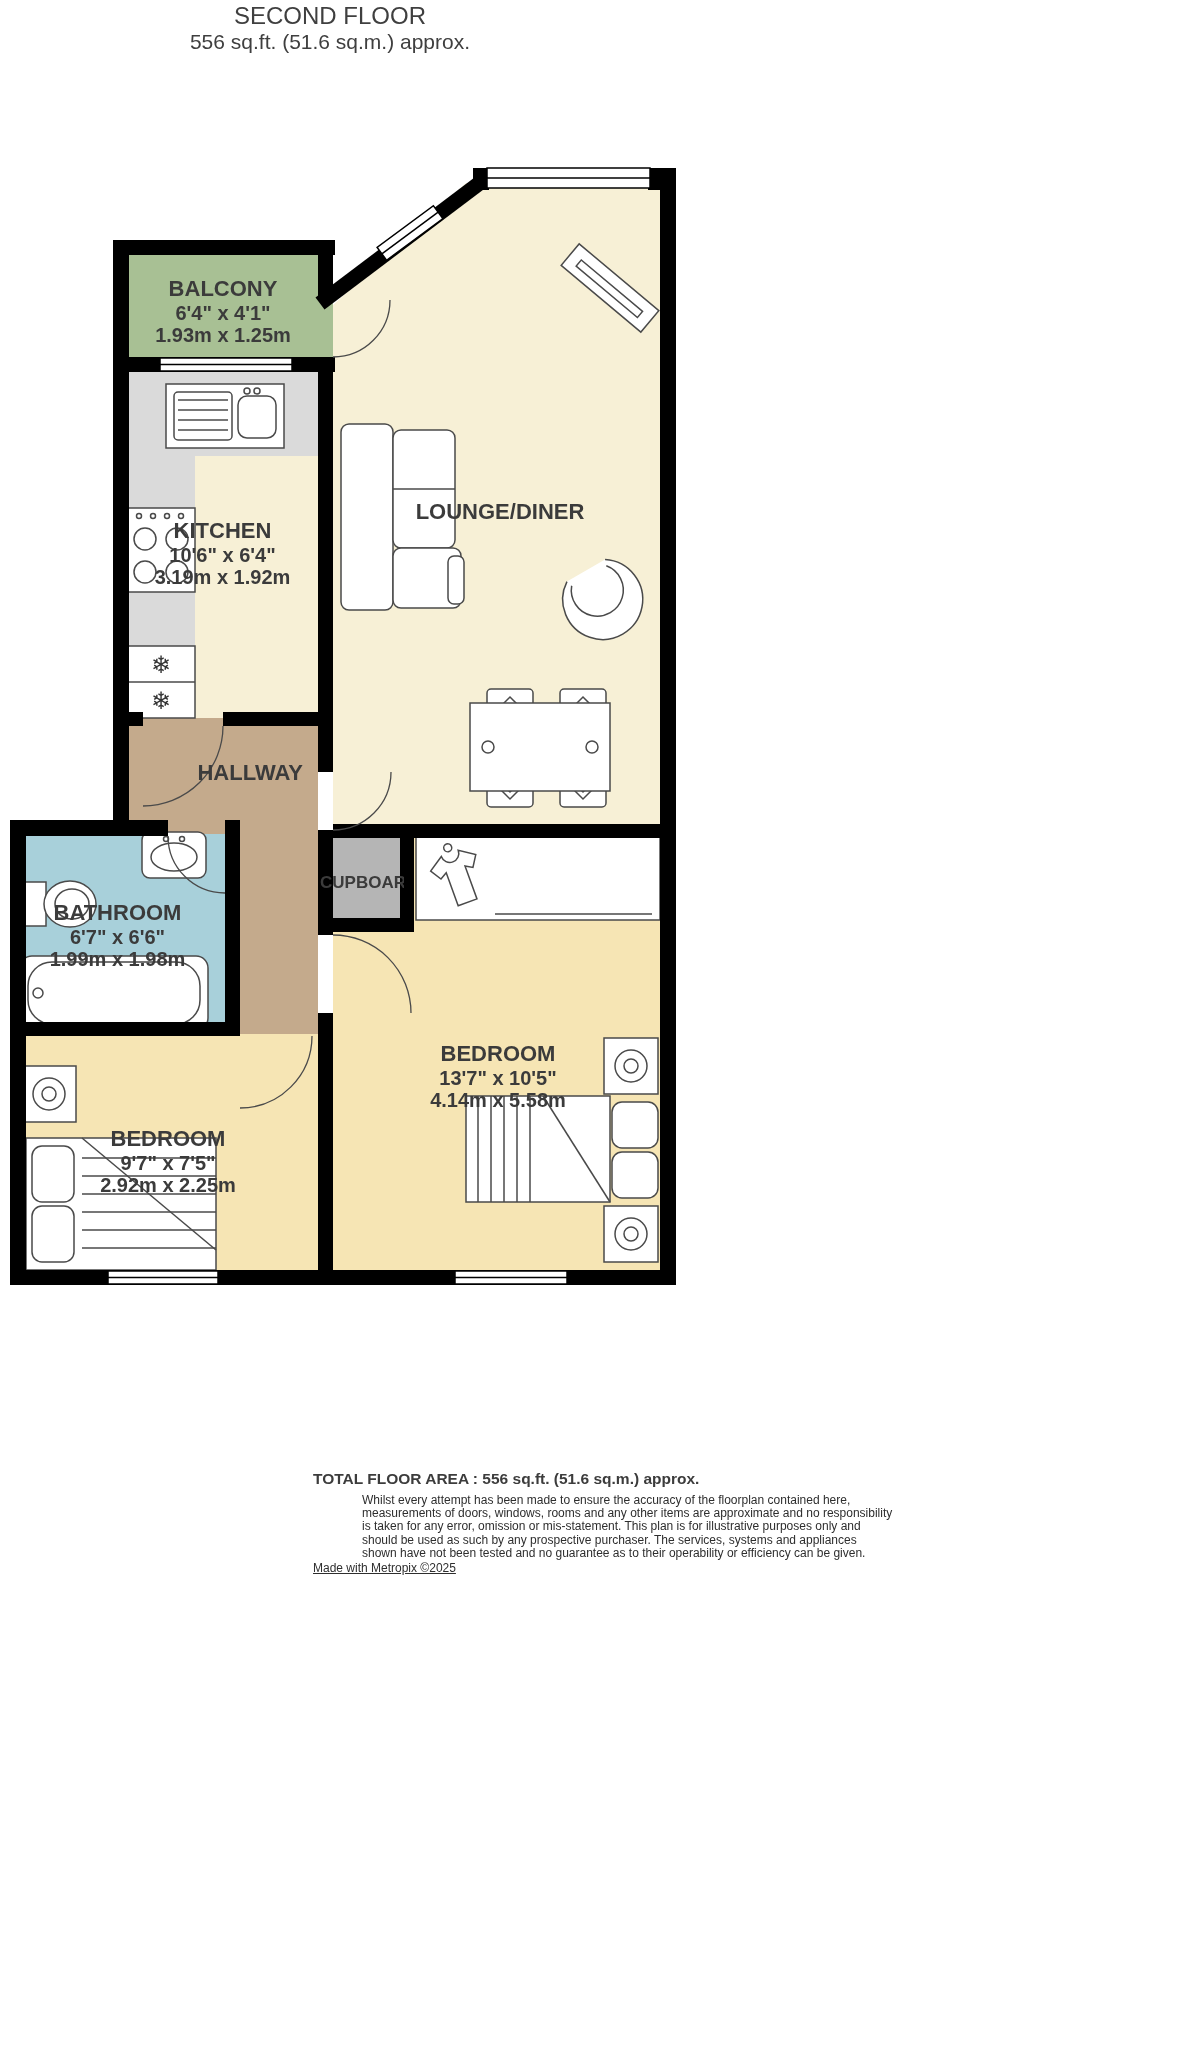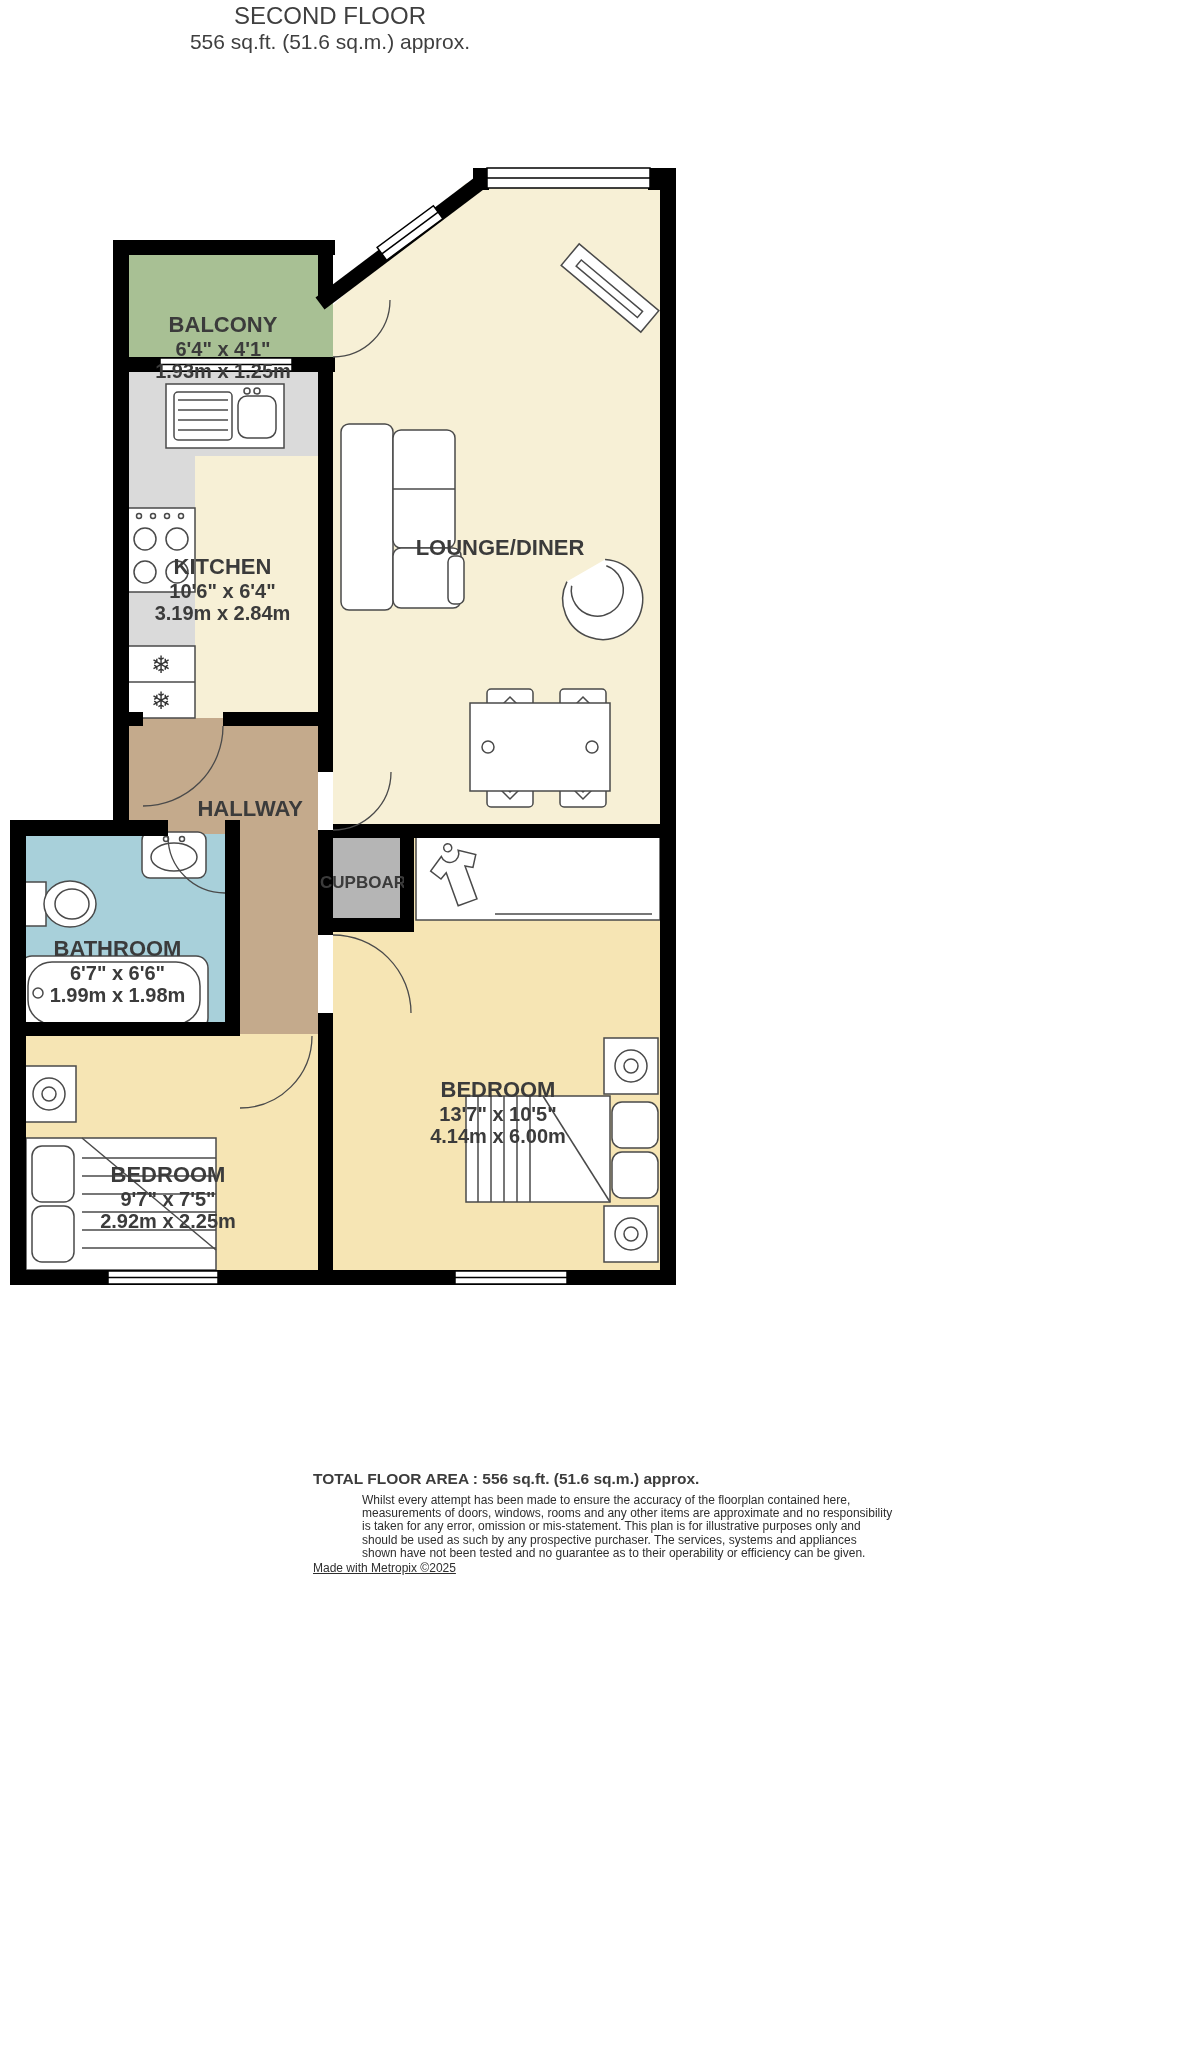--- a/index.html
+++ b/index.html
@@ -3,21 +3,21 @@
 <meta charset="utf-8">
 <style>
   html,body{margin:0;padding:0;background:#fff;}
   .page{position:relative;width:1183px;height:2048px;background:#ffffff;
         font-family:"Liberation Sans",sans-serif;overflow:hidden;}
   .plan-svg{position:absolute;left:0;top:0;}
   .hdr{position:absolute;left:30px;top:2px;width:600px;text-align:center;color:#3f3f3f;}
   .hdr .t{font-size:24px;line-height:1.15;}
   .hdr .s{font-size:21px;line-height:1.15;}
   .label{position:absolute;text-align:center;color:#3b3b3b;font-weight:bold;line-height:1.12;}
-  .label .room-name{font-size:22px;margin-top:36px;}
+  .label .room-name{font-size:22px;}
   .label .room-dim{font-size:20px;}
   .label-cupboard{position:absolute;left:320px;top:873px;width:84px;overflow:hidden;
         white-space:nowrap;color:#3b3b3b;font-weight:bold;font-size:17px;text-align:left;}
   .ftr{position:absolute;left:313px;top:1470px;width:630px;color:#2e2e2e;}
   .ftr .total{font-size:15.5px;font-weight:bold;color:#3c3c3c;margin-bottom:6px;}
   .ftr .disc{font-size:12px;line-height:1.1;max-width:532px;margin:0 auto;}
   .ftr .credit{font-size:12px;line-height:1.2;margin-top:1px;text-decoration:underline;}
 </style>
 </head>
 <body>
@@ -234,21 +234,21 @@
 
   <div class="label" style="left:118px;top:277px;width:210px;">
     <div class="room-name">BALCONY</div>
     <div class="room-dim">6'4" x 4'1"</div>
     <div class="room-dim">1.93m x 1.25m</div>
   </div>
 
   <div class="label" style="left:115px;top:519px;width:215px;">
     <div class="room-name">KITCHEN</div>
     <div class="room-dim">10'6" x 6'4"</div>
-    <div class="room-dim">3.19m x 2.84m</div>
+    <div class="room-dim">3.19m x 1.92m</div>
   </div>
 
   <div class="label" style="left:390px;top:500px;width:220px;">
     <div class="room-name">LOUNGE/DINER</div>
   </div>
 
   <div class="label" style="left:148px;top:761px;width:155px;text-align:right;">
     <div class="room-name">HALLWAY</div>
   </div>
 
@@ -258,21 +258,21 @@
     <div class="room-dim">1.99m x 1.98m</div>
   </div>
 
   <div class="label-cupboard">
     <span>CUPBOARD</span>
   </div>
 
   <div class="label" style="left:378px;top:1042px;width:240px;">
     <div class="room-name">BEDROOM</div>
     <div class="room-dim">13'7" x 10'5"</div>
-    <div class="room-dim">4.14m x 6.00m</div>
+    <div class="room-dim">4.14m x 5.58m</div>
   </div>
 
   <div class="label" style="left:58px;top:1127px;width:220px;">
     <div class="room-name">BEDROOM</div>
     <div class="room-dim">9'7" x 7'5"</div>
     <div class="room-dim">2.92m x 2.25m</div>
   </div>
 
   <div class="ftr">
     <div class="total">TOTAL FLOOR AREA : 556 sq.ft. (51.6 sq.m.) approx.</div>

